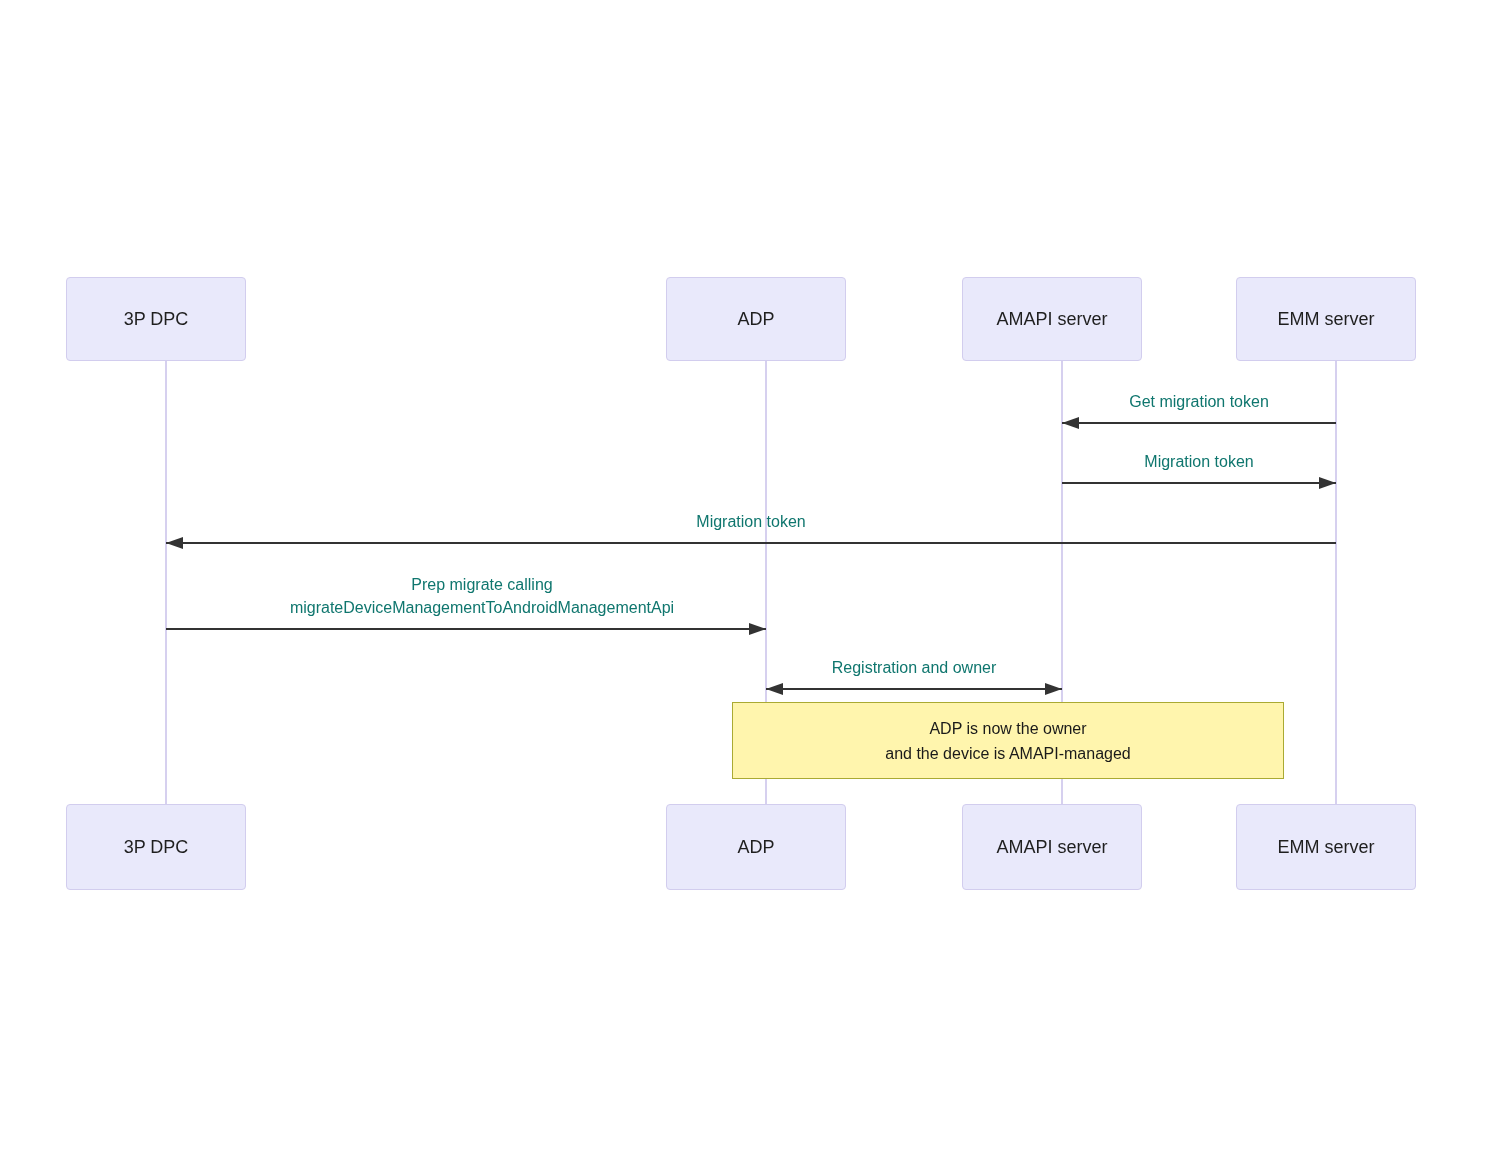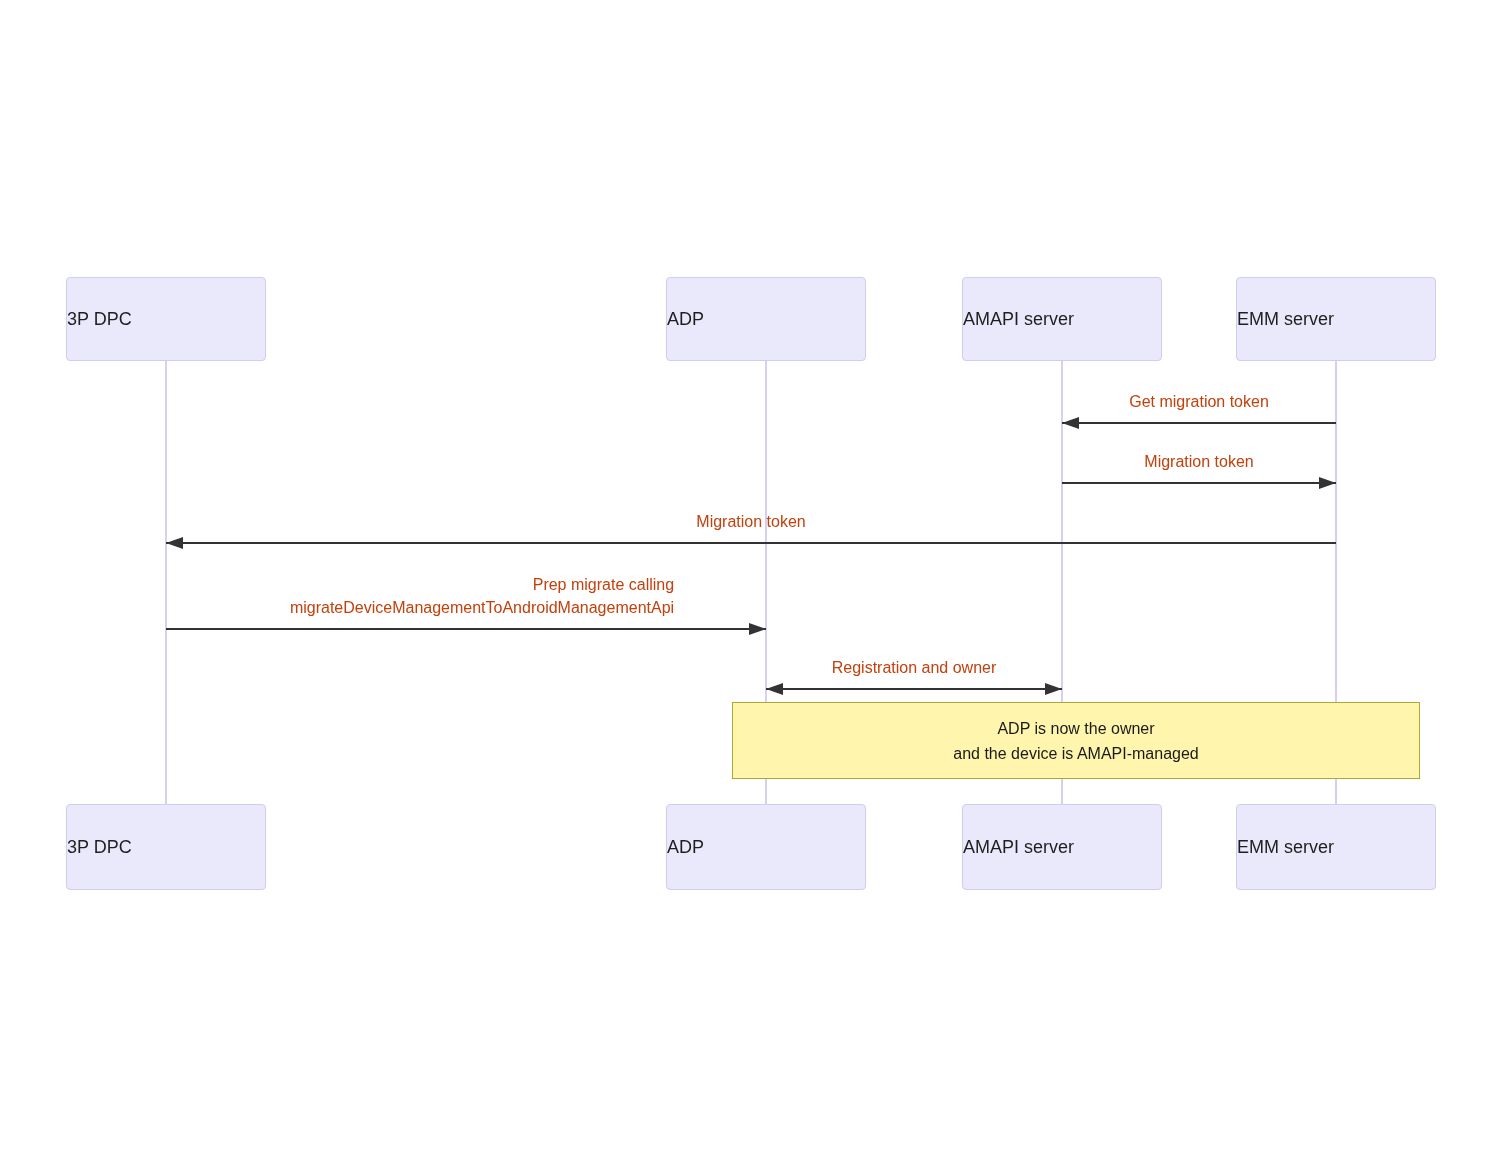--- a/index.html
+++ b/index.html
@@ -19,29 +19,29 @@
   .lifeline {
     position: absolute;
     top: 361px;
     height: 444px;
     width: 2px;
     background: #d6d0ef;
   }
   
   .actor {
     position: absolute;
-    width: 200px;
+    width: 180px;
     height: 84px;
     background: #e9e9fb;
     border: 1px solid #d2cdee;
     border-radius: 4px;
     box-sizing: border-box;
     display: flex;
     align-items: center;
-    justify-content: flex-start;
+    justify-content: center;
     font-size: 18px;
     color: #1f1f1f;
   }
   .actor.top { top: 277px; }
   .actor.bottom { top: 804px; height: 86px; }
   
   .msg-line {
     position: absolute;
     height: 2px;
     background: #333333;
@@ -55,31 +55,31 @@
     border-bottom: 6px solid transparent;
   }
   .head.left  { left: 0;  border-right: 17px solid #333333; }
   .head.right { right: 0; border-left: 17px solid #333333; }
   
   .msg-label {
     position: absolute;
     transform: translateX(-50%);
     font-size: 16px;
     line-height: 22px;
-    color: #c2410c;
+    color: #0f766e;
     white-space: nowrap;
-    text-align: right;
+    text-align: center;
   }
   .msg-label.two-line { line-height: 23px; margin-left: 16px; }
   
   .note {
     position: absolute;
     left: 732px;
     top: 702px;
-    width: 688px;
+    width: 552px;
     height: 77px;
     background: #fff5ad;
     border: 1.5px solid #aaaa33;
     box-sizing: border-box;
     display: flex;
     flex-direction: column;
     align-items: center;
     justify-content: center;
     font-size: 16px;
     line-height: 25px;

